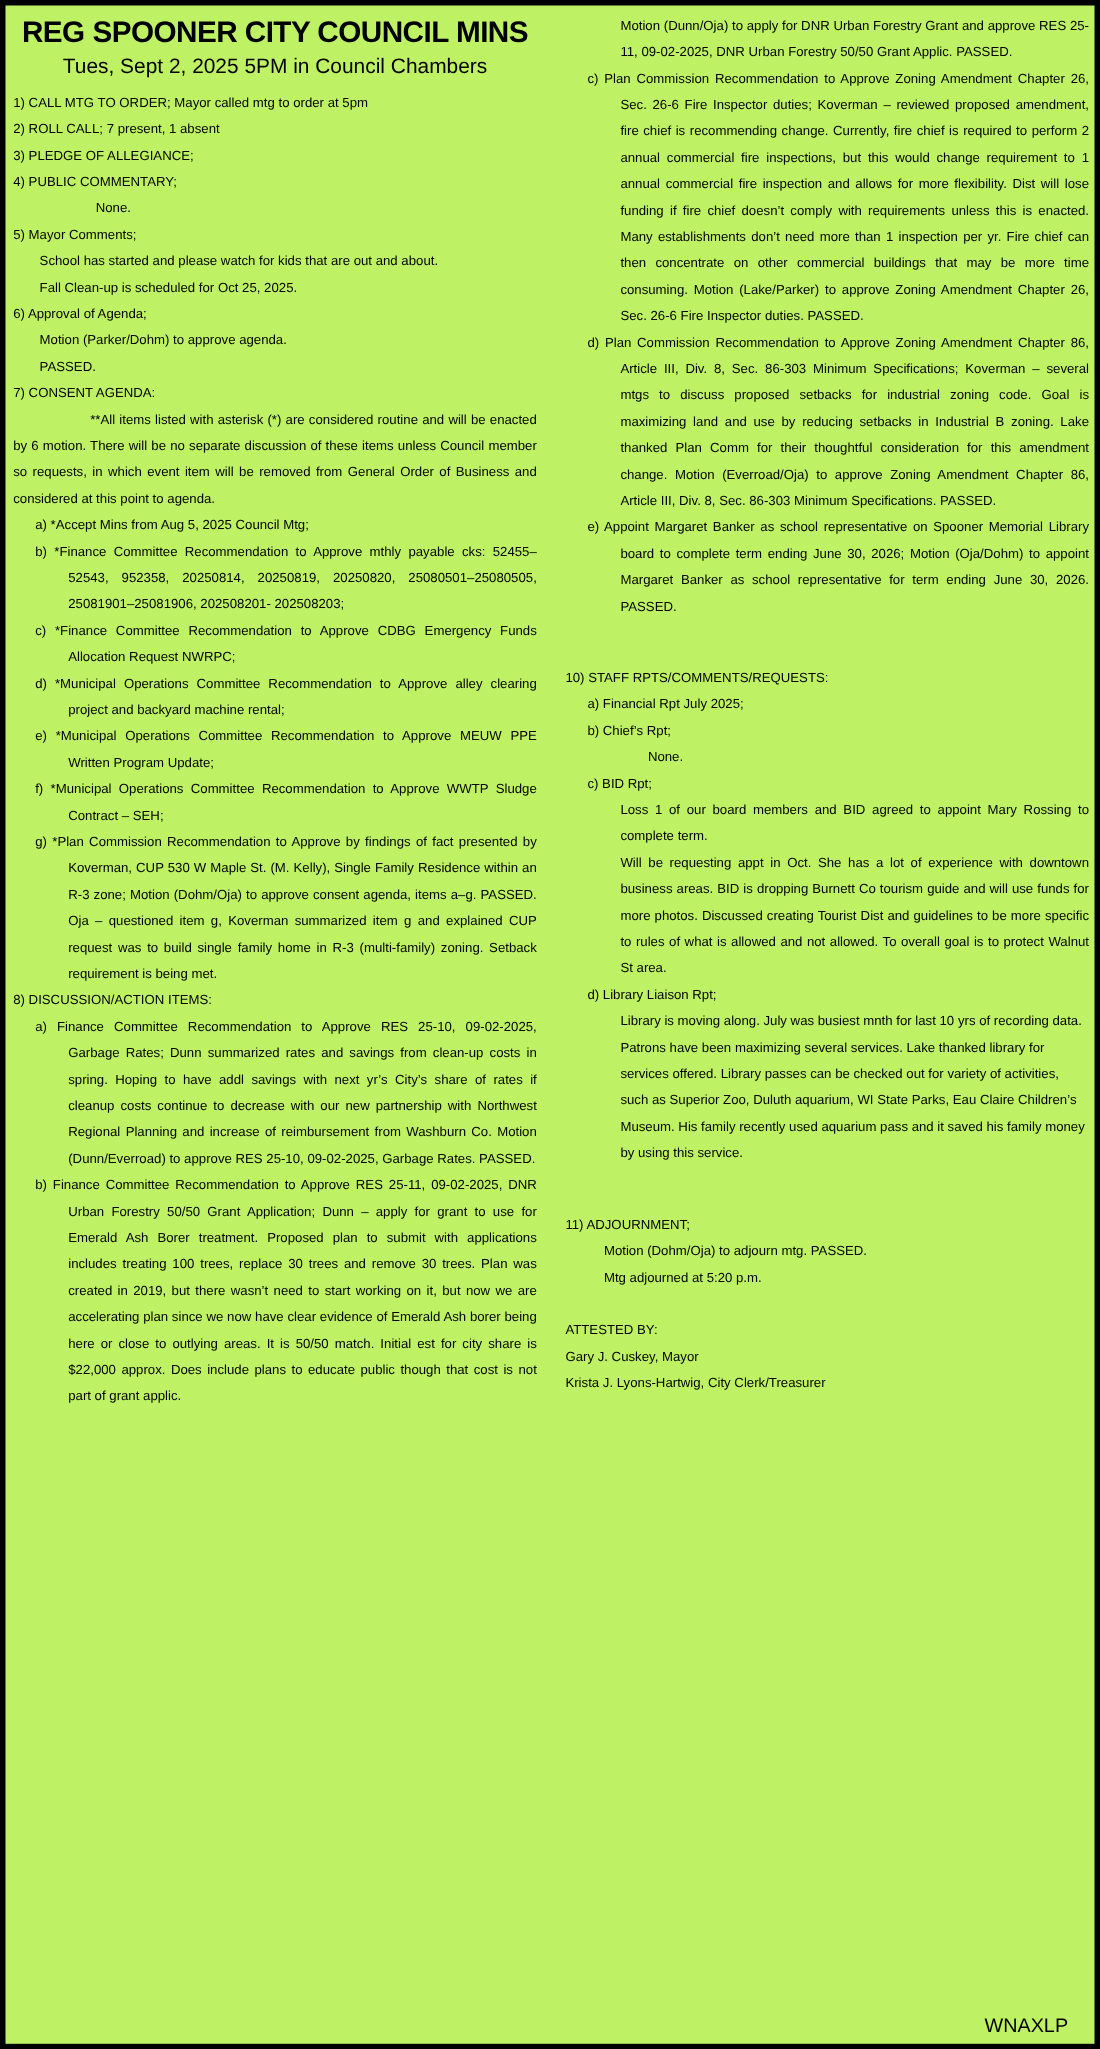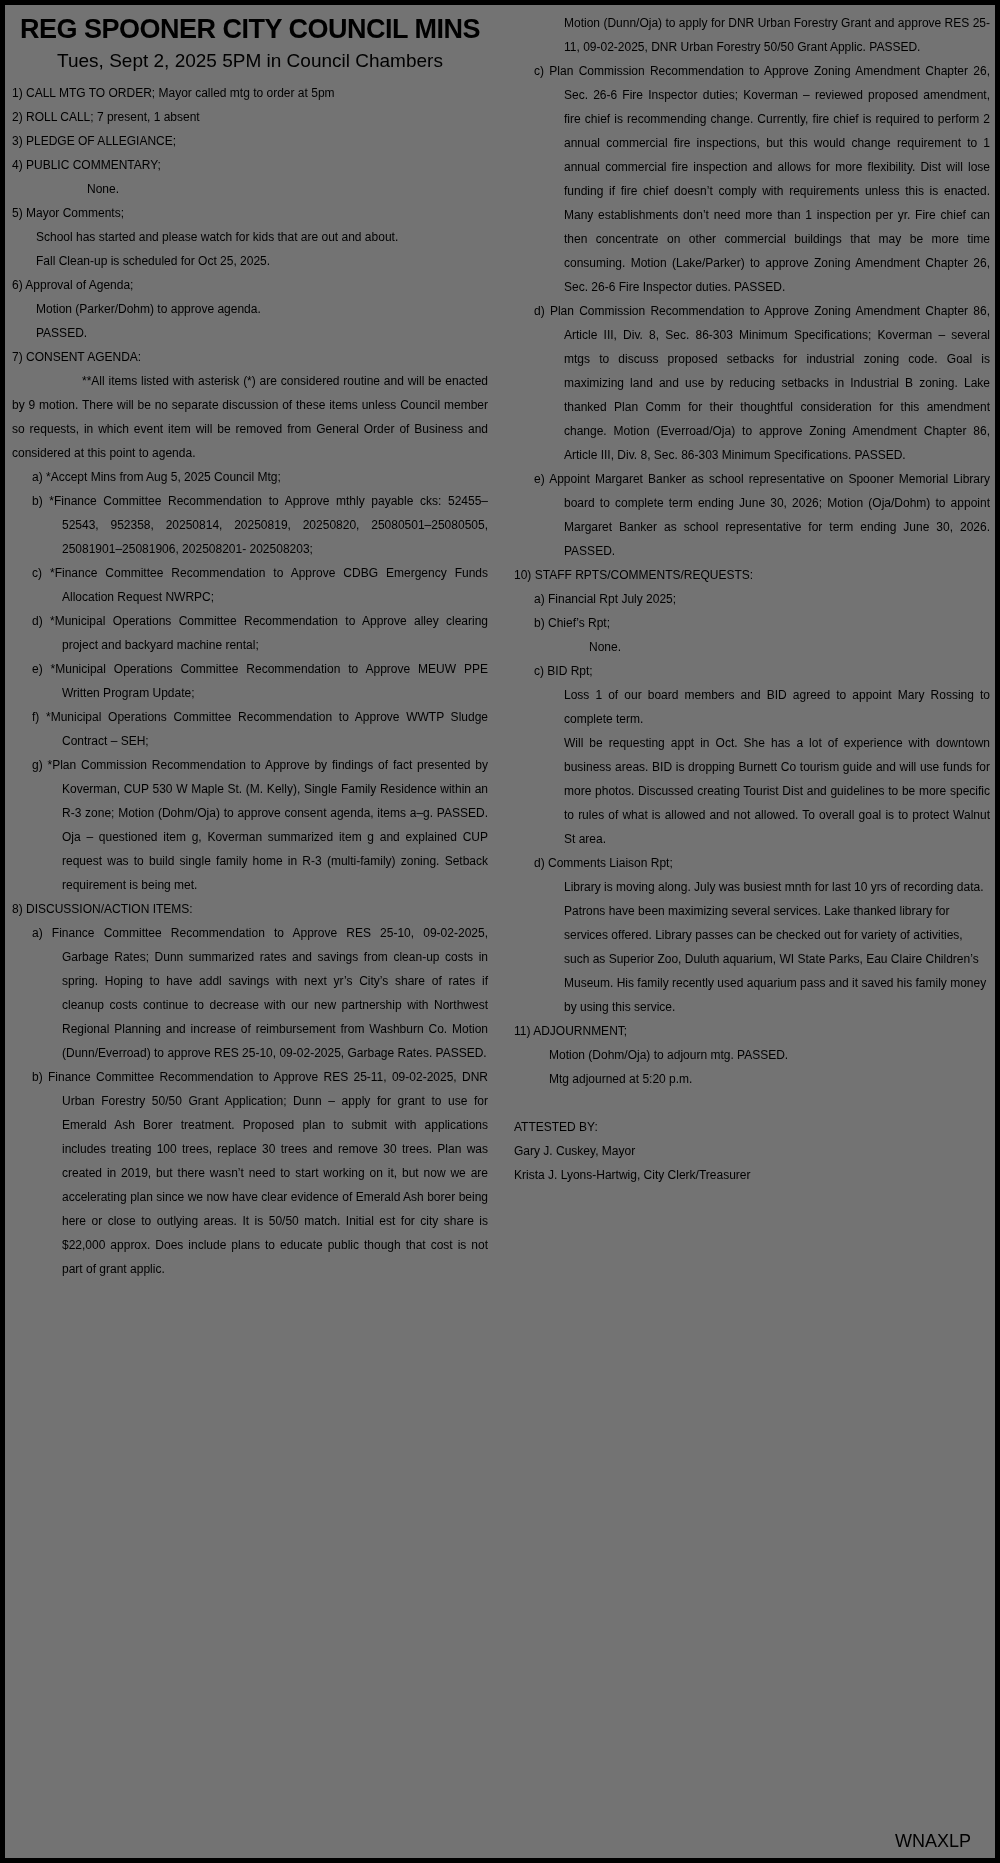--- a/index.html
+++ b/index.html
@@ -1,36 +1,36 @@
 <!DOCTYPE html>
 <html><head>
 <meta charset="utf-8">
 <style>
   html,body{margin:0;padding:0;background:#e8e8e8;}
   .page{
     position:relative;
     width:1000px;height:1863px;
-    background:#737373;
+    background:#bef264;
     border:5px solid #000000;
     box-sizing:border-box;
     overflow:hidden;
     font-family:"Liberation Sans","DejaVu Sans",sans-serif;
     color:#000000;
   }
   .columns{display:flex;gap:26px;padding:6px 7px 0 7px;}
   .col{width:476px;flex:0 0 476px;}
   .title{
     font-size:27px;font-weight:bold;text-align:center;
     letter-spacing:-0.5px;line-height:31px;margin-top:3px;
   }
   .subtitle{font-size:19px;text-align:center;line-height:24px;margin:4px 0 8px 0;}
   .blk{font-size:12px;line-height:24px;text-align:justify;}
   .blk.leftal{text-align:left;}
   .item{padding-left:24px;text-indent:-24px;}
-  .item2{padding-left:35px;text-indent:-35px;}
+  .item2{padding-left:35px;text-indent:-35px;margin-top:41px;}
   .sub{padding-left:50px;text-indent:-30px;}
   .cont1{padding-left:24px;}
   .cont2{padding-left:50px;}
   .cont3{padding-left:35px;}
   .noneline{padding-left:75px;text-align:left;}
   .firstindent{text-indent:70px;}
   .plain{text-align:left;}
   .spacer{height:24px;}
   .watermark{
     position:absolute;right:24px;bottom:6px;
@@ -51,21 +51,21 @@
           <div class="blk item"><span>3)</span> <span>PLEDGE OF ALLEGIANCE;</span></div>
           <div class="blk item"><span>4)</span> <span>PUBLIC COMMENTARY;</span></div>
           <div class="blk noneline"><span>None.</span></div>
           <div class="blk item"><span>5)</span> <span>Mayor Comments;</span></div>
           <div class="blk cont1"><span>School has started and please watch for kids that are out and about.</span></div>
           <div class="blk cont1"><span>Fall Clean-up is scheduled for Oct 25, 2025.</span></div>
           <div class="blk item"><span>6)</span> <span>Approval of Agenda;</span></div>
           <div class="blk cont1"><span>Motion (Parker/Dohm) to approve agenda.</span></div>
           <div class="blk cont1"><span>PASSED.</span></div>
           <div class="blk item"><span>7)</span> <span>CONSENT AGENDA:</span></div>
-          <div class="blk firstindent"><span>**All items listed with asterisk (*) are considered routine and will be enacted by 9 motion. There will be no separate discussion of these items unless Council member so requests, in which event item will be removed from General Order of Business and considered at this point to agenda.</span></div>
+          <div class="blk firstindent"><span>**All items listed with asterisk (*) are considered routine and will be enacted by 6 motion. There will be no separate discussion of these items unless Council member so requests, in which event item will be removed from General Order of Business and considered at this point to agenda.</span></div>
           <div class="blk sub"><span>a)</span> <span>*Accept Mins from Aug 5, 2025 Council Mtg;</span></div>
           <div class="blk sub"><span>b)</span> <span>*Finance Committee Recommendation to Approve mthly payable cks: 52455–52543, 952358, 20250814, 20250819, 20250820, 25080501–25080505, 25081901–25081906, 202508201- 202508203;</span></div>
           <div class="blk sub"><span>c)</span> <span>*Finance Committee Recommendation to Approve CDBG Emergency Funds Allocation Request NWRPC;</span></div>
           <div class="blk sub"><span>d)</span> <span>*Municipal Operations Committee Recommendation to Approve alley clearing project and backyard machine rental;</span></div>
           <div class="blk sub"><span>e)</span> <span>*Municipal Operations Committee Recommendation to Approve MEUW PPE Written Program Update;</span></div>
           <div class="blk sub"><span>f)</span> <span>*Municipal Operations Committee Recommendation to Approve WWTP Sludge Contract – SEH;</span></div>
           <div class="blk sub"><span>g)</span> <span>*Plan Commission Recommendation to Approve by findings of fact presented by Koverman, CUP 530 W Maple St. (M. Kelly), Single Family Residence within an R-3 zone; Motion (Dohm/Oja) to approve consent agenda, items a–g. PASSED. Oja – questioned item g, Koverman summarized item g and explained CUP request was to build single family home in R-3 (multi-family) zoning. Setback requirement is being met.</span></div>
           <div class="blk item"><span>8)</span> <span>DISCUSSION/ACTION ITEMS:</span></div>
           <div class="blk sub"><span>a)</span> <span>Finance Committee Recommendation to Approve RES 25-10, 09-02-2025, Garbage Rates; Dunn summarized rates and savings from clean-up costs in spring. Hoping to have addl savings with next yr’s City’s share of rates if cleanup costs continue to decrease with our new partnership with Northwest Regional Planning and increase of reimbursement from Washburn Co. Motion (Dunn/Everroad) to approve RES 25-10, 09-02-2025, Garbage Rates. PASSED.</span></div>
           <div class="blk sub"><span>b)</span> <span>Finance Committee Recommendation to Approve RES 25-11, 09-02-2025, DNR Urban Forestry 50/50 Grant Application; Dunn – apply for grant to use for Emerald Ash Borer treatment. Proposed plan to submit with applications includes treating 100 trees, replace 30 trees and remove 30 trees. Plan was created in 2019, but there wasn’t need to start working on it, but now we are accelerating plan since we now have clear evidence of Emerald Ash borer being here or close to outlying areas. It is 50/50 match. Initial est for city share is $22,000 approx. Does include plans to educate public though that cost is not part of grant applic.</span></div>
@@ -77,21 +77,21 @@
           <div class="blk sub"><span>c)</span> <span>Plan Commission Recommendation to Approve Zoning Amendment Chapter 26, Sec. 26-6 Fire Inspector duties; Koverman – reviewed proposed amendment, fire chief is recommending change. Currently, fire chief is required to perform 2 annual commercial fire inspections, but this would change requirement to 1 annual commercial fire inspection and allows for more flexibility. Dist will lose funding if fire chief doesn’t comply with requirements unless this is enacted. Many establishments don’t need more than 1 inspection per yr. Fire chief can then concentrate on other commercial buildings that may be more time consuming. Motion (Lake/Parker) to approve Zoning Amendment Chapter 26, Sec. 26-6 Fire Inspector duties. PASSED.</span></div>
           <div class="blk sub"><span>d)</span> <span>Plan Commission Recommendation to Approve Zoning Amendment Chapter 86, Article III, Div. 8, Sec. 86-303 Minimum Specifications; Koverman – several mtgs to discuss proposed setbacks for industrial zoning code. Goal is maximizing land and use by reducing setbacks in Industrial B zoning. Lake thanked Plan Comm for their thoughtful consideration for this amendment change. Motion (Everroad/Oja) to approve Zoning Amendment Chapter 86, Article III, Div. 8, Sec. 86-303 Minimum Specifications. PASSED.</span></div>
           <div class="blk sub"><span>e)</span> <span>Appoint Margaret Banker as school representative on Spooner Memorial Library board to complete term ending June 30, 2026; Motion (Oja/Dohm) to appoint Margaret Banker as school representative for term ending June 30, 2026. PASSED.</span></div>
           <div class="blk item2"><span>10)</span> <span>STAFF RPTS/COMMENTS/REQUESTS:</span></div>
           <div class="blk sub"><span>a)</span> <span>Financial Rpt July 2025;</span></div>
           <div class="blk sub"><span>b)</span> <span>Chief’s Rpt;</span></div>
           <div class="blk noneline"><span>None.</span></div>
           <div class="blk sub"><span>c)</span> <span>BID Rpt;</span></div>
           <div class="blk cont2"><span>Loss 1 of our board members and BID agreed to appoint Mary Rossing to complete term.</span></div>
           <div class="blk cont2"><span>Will be requesting appt in Oct. She has a lot of experience with downtown business areas. BID is dropping Burnett Co tourism guide and will use funds for more photos. Discussed creating Tourist Dist and guidelines to be more specific to rules of what is allowed and not allowed. To overall goal is to protect Walnut St area.</span></div>
-          <div class="blk sub"><span>d)</span> <span>Comments Liaison Rpt;</span></div>
+          <div class="blk sub"><span>d)</span> <span>Library Liaison Rpt;</span></div>
           <div class="blk cont2"><span>Library is moving along. July was busiest mnth for last 10 yrs of recording data.</span></div>
           <div class="blk cont2 leftal"><span>Patrons have been maximizing several services. Lake thanked library for services offered. Library passes can be checked out for variety of activities, such as Superior Zoo, Duluth aquarium, WI State Parks, Eau Claire Children’s Museum. His family recently used aquarium pass and it saved his family money by using this service.</span></div>
           <div class="blk item2"><span>11)</span> <span>ADJOURNMENT;</span></div>
           <div class="blk cont3"><span>Motion (Dohm/Oja) to adjourn mtg. PASSED.</span></div>
           <div class="blk cont3"><span>Mtg adjourned at 5:20 p.m.</span></div>
           <div class="blk spacer"></div>
           <div class="blk plain"><span>ATTESTED BY:</span></div>
           <div class="blk plain"><span>Gary J. Cuskey, Mayor</span></div>
           <div class="blk plain"><span>Krista J. Lyons-Hartwig, City Clerk/Treasurer</span></div>
         </div>

